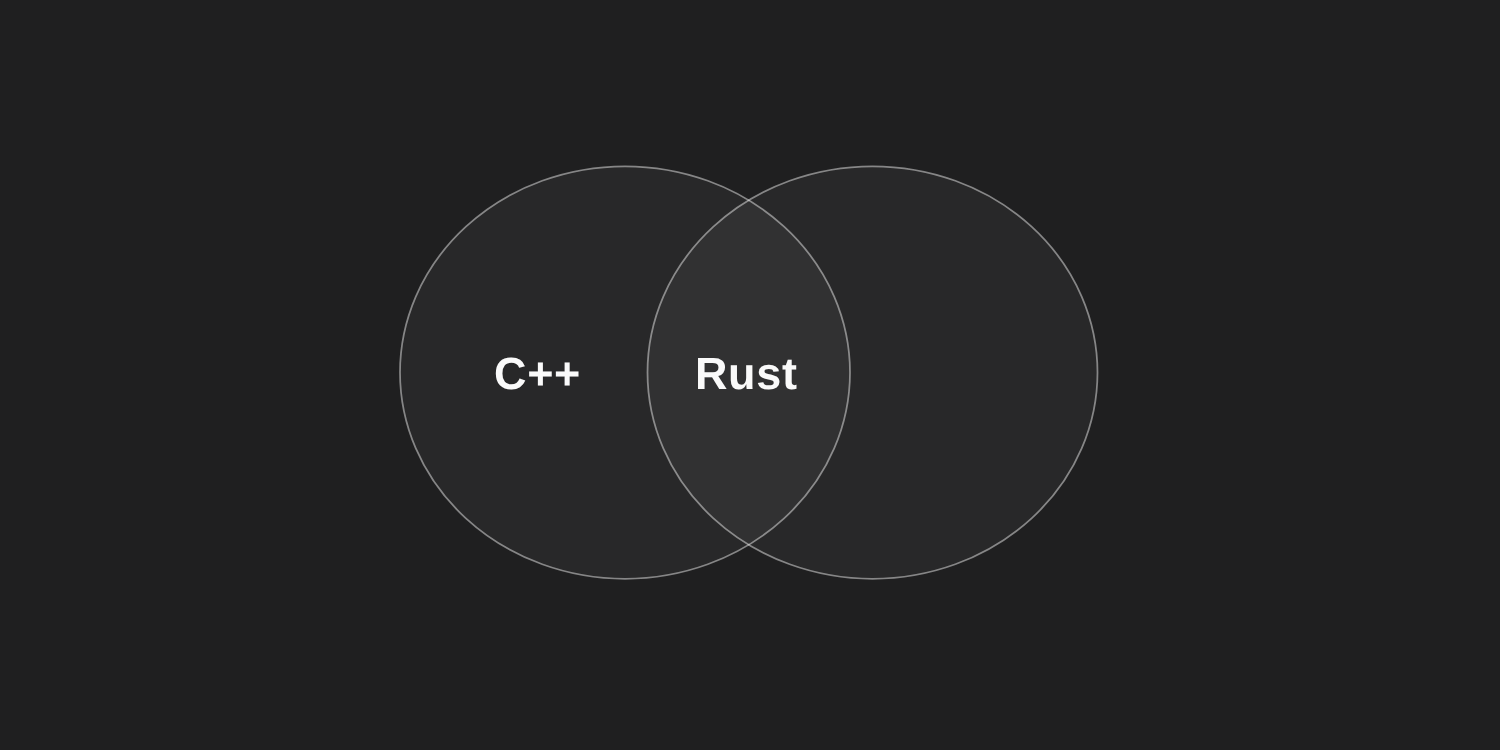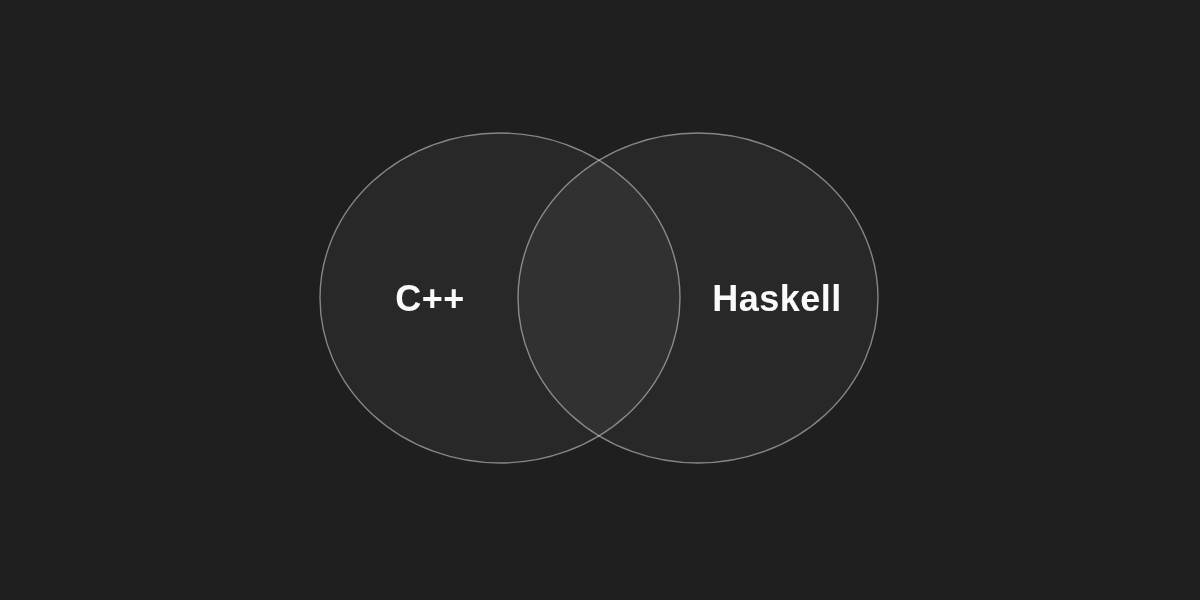--- a/index.html
+++ b/index.html
@@ -44,16 +44,16 @@
 
 <div class="stage">
 
   <svg class="venn-svg" width="1200" height="600" viewBox="0 0 1200 600">
     <ellipse class="venn-ellipse" cx="500" cy="298" rx="180" ry="165" fill="rgba(255,255,255,0.045)"></ellipse>
     <ellipse class="venn-ellipse" cx="698" cy="298" rx="180" ry="165" fill="rgba(255,255,255,0.045)"></ellipse>
   </svg>
 
   <div class="venn-label left-set">C++</div>
 
+  <div class="venn-label middle-set">Rust</div>
 
-  <div class="venn-label right-set">Haskell</div>
 
 </div>
 
 </body></html>

